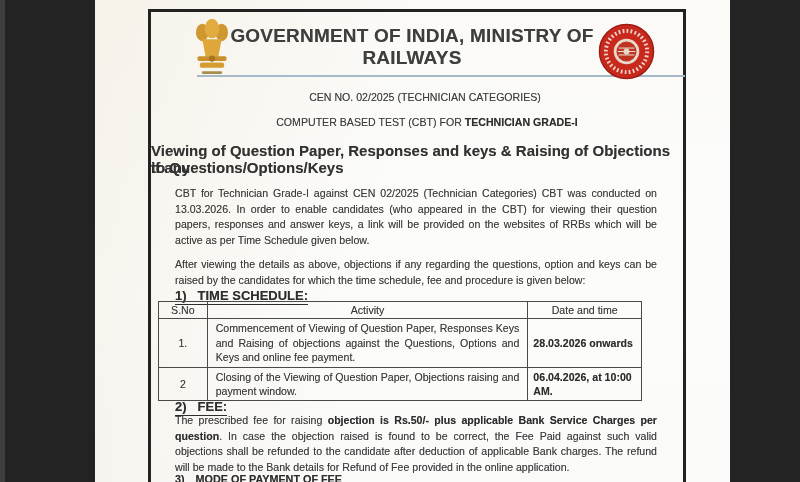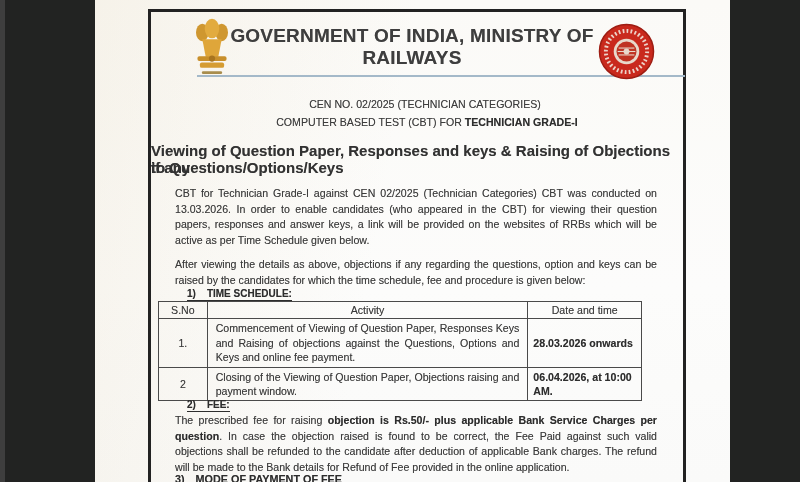--- a/index.html
+++ b/index.html
@@ -28,33 +28,33 @@
 
   .emblem{position:absolute;left:34px;top:2px;width:54px;height:64px;}
   .seal{position:absolute;left:447px;top:11px;width:57px;height:57px;z-index:2;}
   .hdr-line{position:absolute;left:60px;right:70px;text-align:center;
     font-weight:700;font-size:19px;color:#3e3e3e;letter-spacing:0.2px;}
   .hdr1{top:13px;}
   .hdr2{top:35px;}
   .hdr-rule{position:absolute;left:46px;top:63px;width:488px;height:2px;background:#a4b9c9;z-index:1;}
 
   .cline{position:absolute;left:0;right:0;text-align:center;font-size:10.6px;color:#3d3d3d;}
-  .cen{top:86px;padding-left:16px;}
+  .cen{top:79px;padding-left:16px;}
   .cbt{top:104px;padding-left:20px;}
   .cbt b{color:#2e2e2e;}
   .ttl{position:absolute;left:0;right:0;font-size:15px;font-weight:700;color:#323232;}
   .t1{top:130px;}
   .t2{top:147px;}
 
   .para{position:absolute;left:24px;width:482px;font-size:10.6px;line-height:15.7px;
     text-align:justify;color:#3c3c3c;}
   .p1{top:174px;}
   .p2{top:245px;}
 
-  .sec-h{position:absolute;left:36px;font-size:10px;font-weight:700;color:#2d2d2d;}
+  .sec-h{position:absolute;left:24px;font-size:13px;font-weight:700;color:#2d2d2d;}
   .sec-h .hu{display:inline-block;border-bottom:1.3px solid #2d2d2d;padding-bottom:1px;}
   .sec-h .num{margin-right:11px;}
   .h1{top:276px;}
   .h2{top:387px;}
 
   .sched{position:absolute;left:7px;top:289px;width:484px;border-collapse:collapse;
     font-size:10.6px;color:#3c3c3c;}
   .sched td,.sched th{border:1px solid #4a4a4a;padding:1px 6px;font-weight:400;line-height:14.4px;}
   .sched th{height:17px;text-align:center;}
   .sched td.sno{width:48px;text-align:center;}

